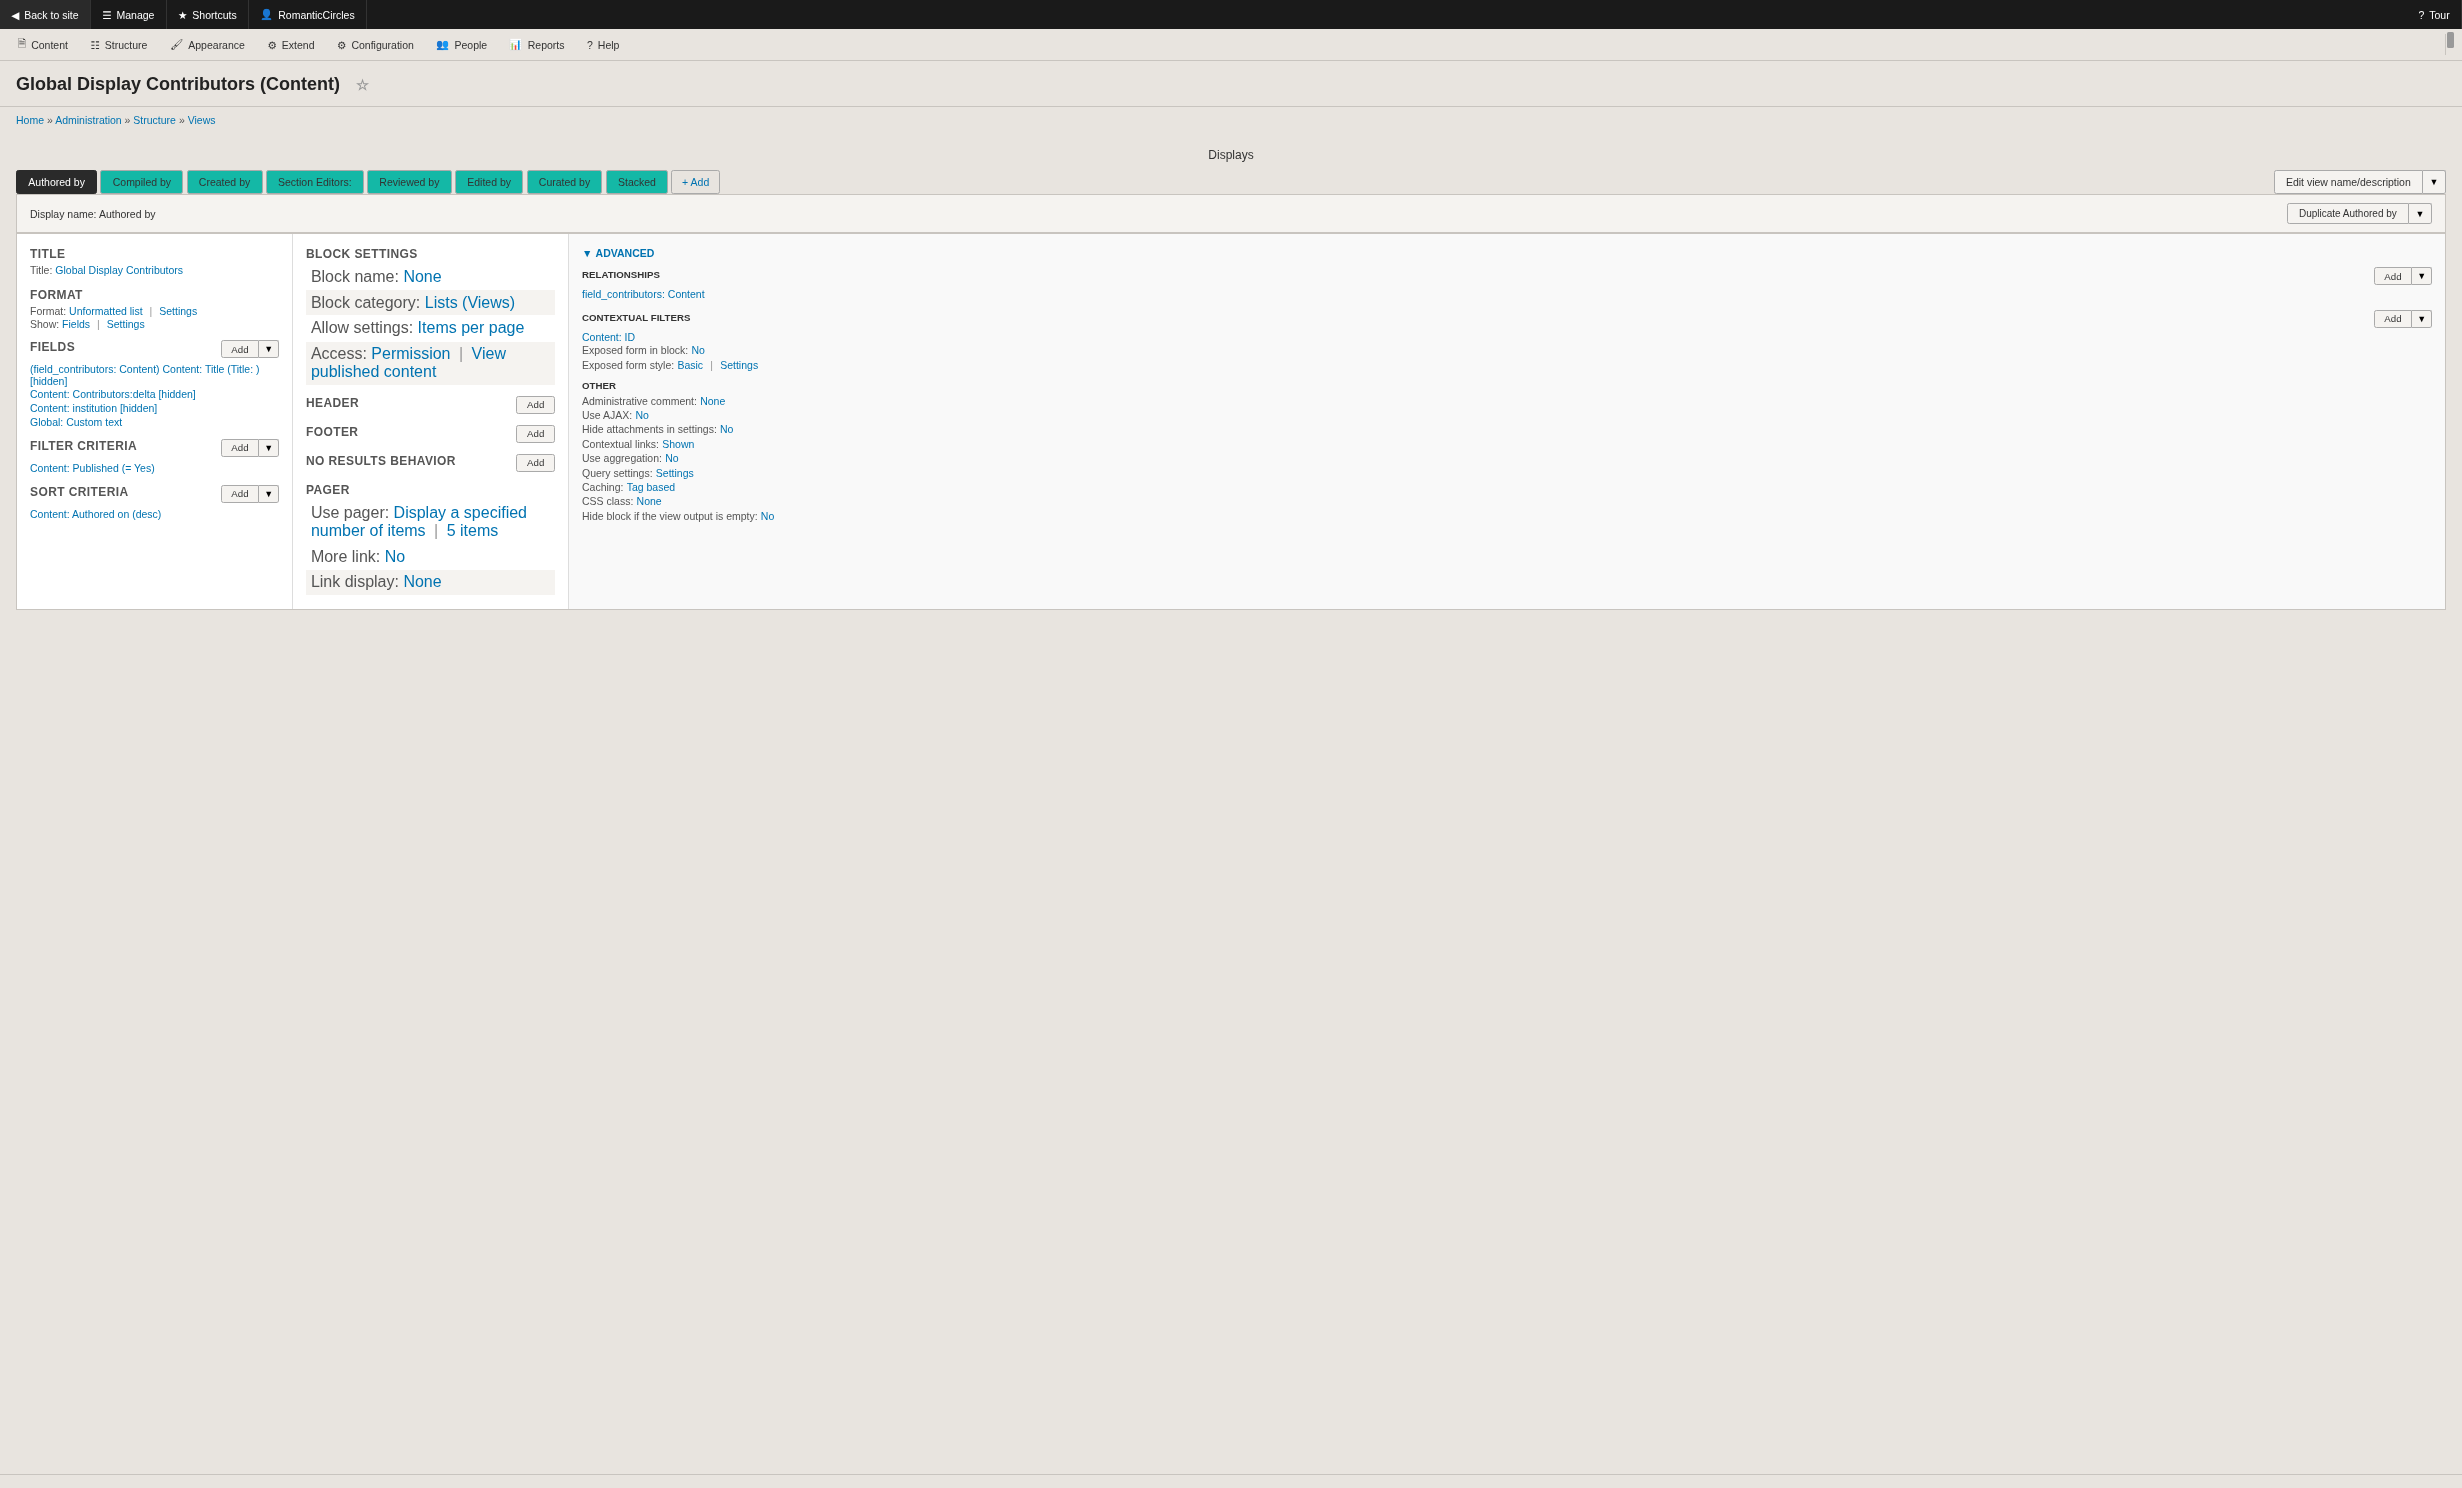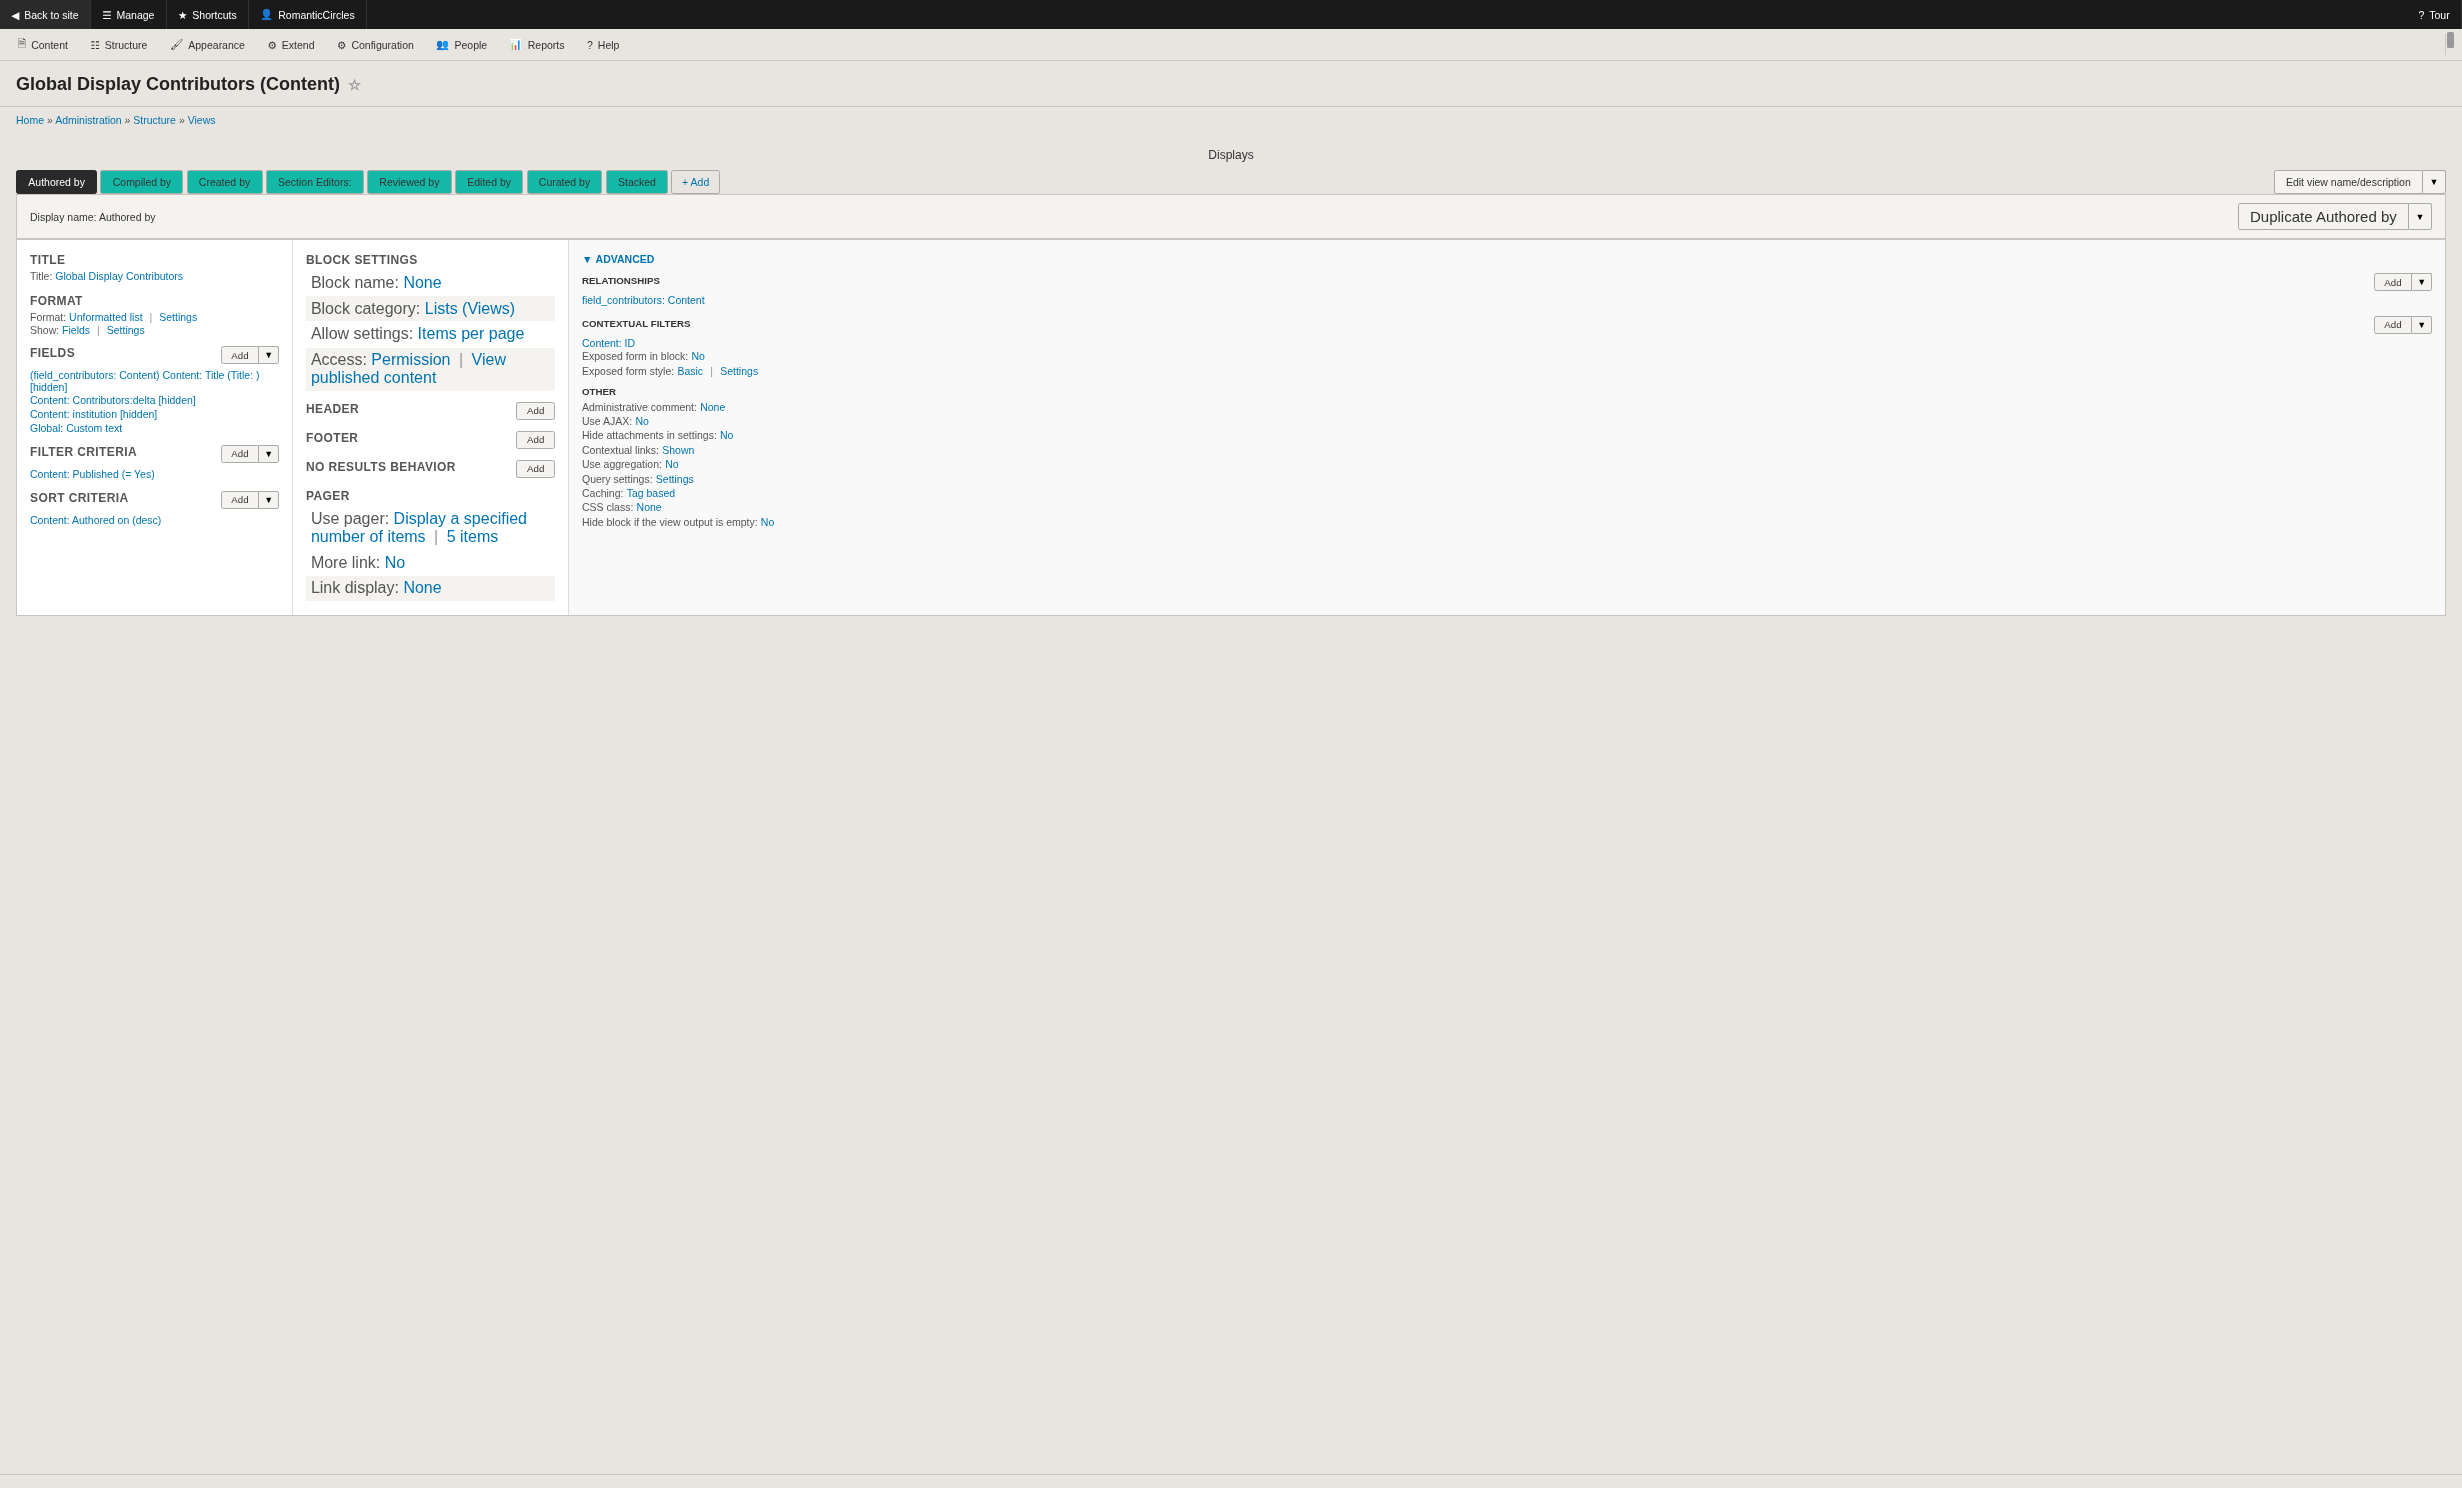--- a/index.html
+++ b/index.html
@@ -54,21 +54,21 @@
       background: #e8e4df;
       padding: 13px 16px 6.5px 16px;
       border-bottom: 0.8px solid #c8c4bf;
     }
     .page-title {
       font-size: 18px;
       font-weight: bold;
       color: #222;
       display: flex;
       align-items: center;
-      gap: 8px;
+      gap: 16px;
       margin-bottom: 4.9px;
     }
     .star-icon { color: #999; font-size: 14.6px; cursor: pointer; }
 
     
     .breadcrumb {
       font-size: 10.5px;
       color: #0073b1;
       padding: 6.5px 16px;
       background: #e8e4df;
@@ -147,21 +147,21 @@
       margin-top: 0;
     }
     .display-name-label { font-size: 10.5px; color: #333; }
     .display-name-value { color: #333; }
     .duplicate-btn-group { display: flex; }
     .duplicate-btn {
       padding: 4px 11.3px;
       border: 0.8px solid #aaa;
       border-radius: 2.4px 0 0 2.4px;
       cursor: pointer;
-      font-size: 15px;
+      font-size: 10px;
       background: #f5f3f0;
       color: #333;
     }
     .duplicate-arrow {
       padding: 4px 6.5px;
       border: 0.8px solid #aaa;
       border-left: none;
       border-radius: 0 2.4px 2.4px 0;
       cursor: pointer;
       background: #f5f3f0;

